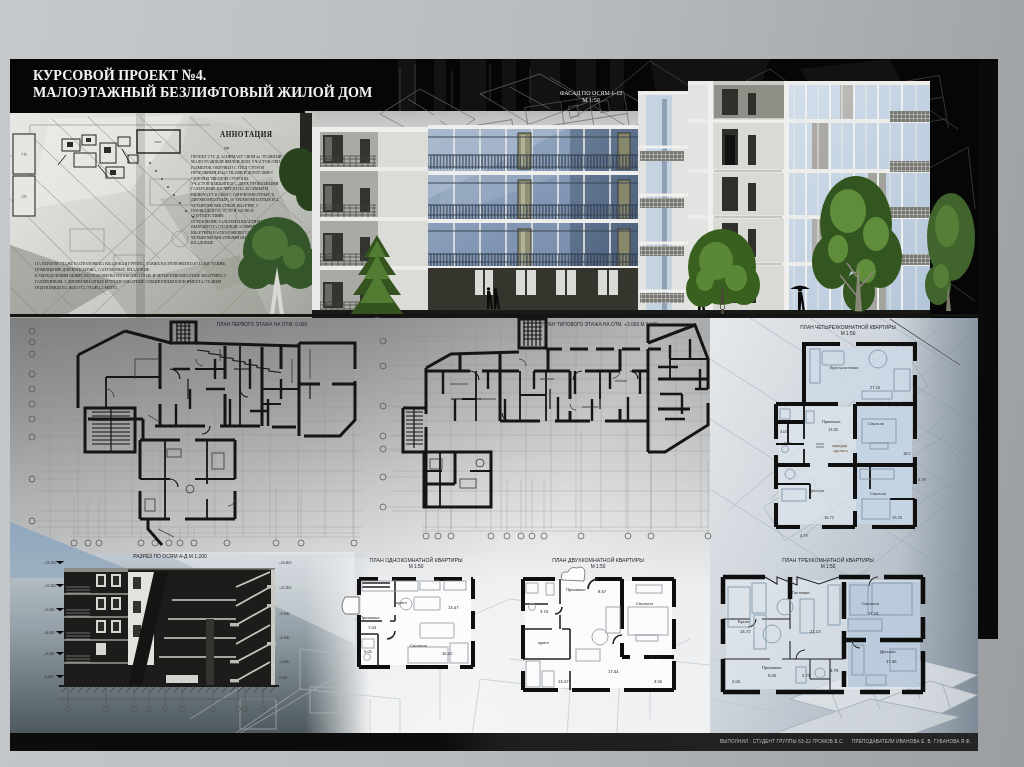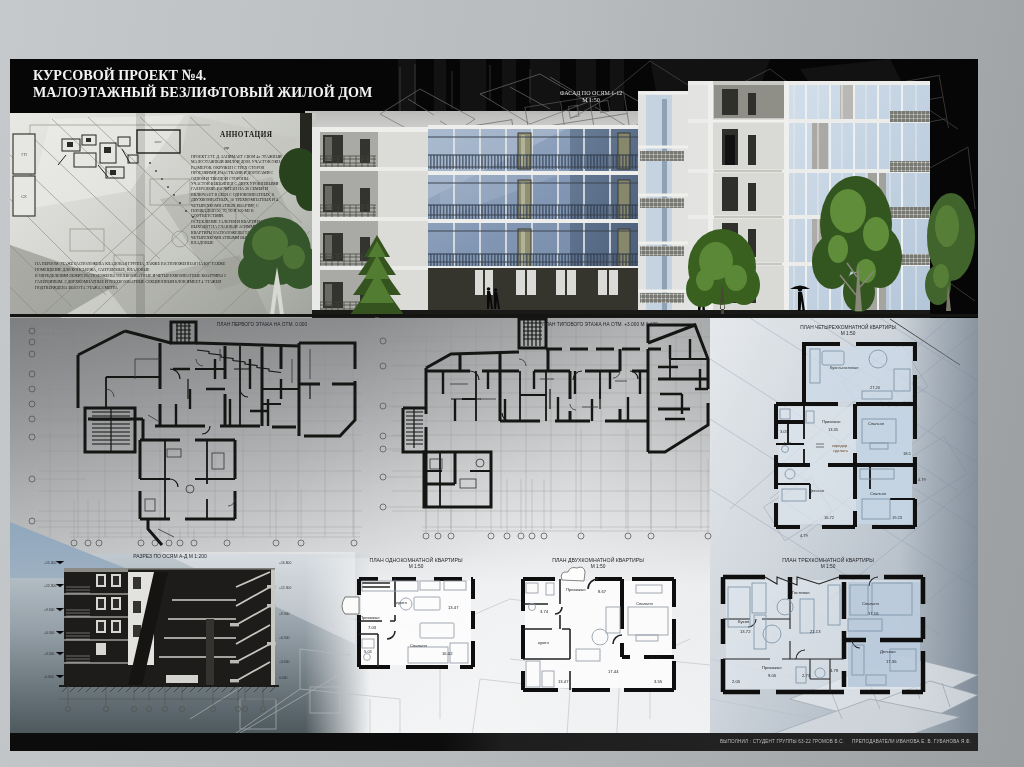--- a/index.html
+++ b/index.html
@@ -1,19 +1,19 @@
 <!DOCTYPE html>
 <html><head>
 <meta charset="utf-8">
 <style>
   html,body{margin:0;padding:0;width:1024px;height:767px;overflow:hidden;
     font-family:"Liberation Sans",sans-serif;}
   #frame{position:absolute;left:0;top:0;width:1024px;height:767px;
     background:linear-gradient(100deg,#c6c9cc 0%,#b8bbbe 50%,#a7aaad 80%,#9b9ea1 100%);}
-  #poster{position:absolute;left:10px;top:59px;width:968px;height:580px;background:#0a0a0a;}
+  #poster{position:absolute;left:10px;top:59px;width:968px;height:580px;background:#0a0a0a;padding-left:20px;}
   
   #topsec{position:absolute;left:0;top:0;width:968px;height:259px;background:#060606;overflow:hidden;}
   #title{position:absolute;left:23px;top:8px;color:#f2f2f2;
     font-family:"Liberation Serif",serif;font-weight:bold;font-size:15.5px;line-height:16.5px;
     letter-spacing:0px;white-space:nowrap;z-index:30;transform:scaleX(0.912);transform-origin:0 0;}
   
   #wash{position:absolute;left:295px;top:52px;width:625px;height:22px;
     background:linear-gradient(to bottom,#bbbcba,#d2d2d0);z-index:3;}
   
   #panel{position:absolute;left:0px;top:54px;width:306px;height:205px;

